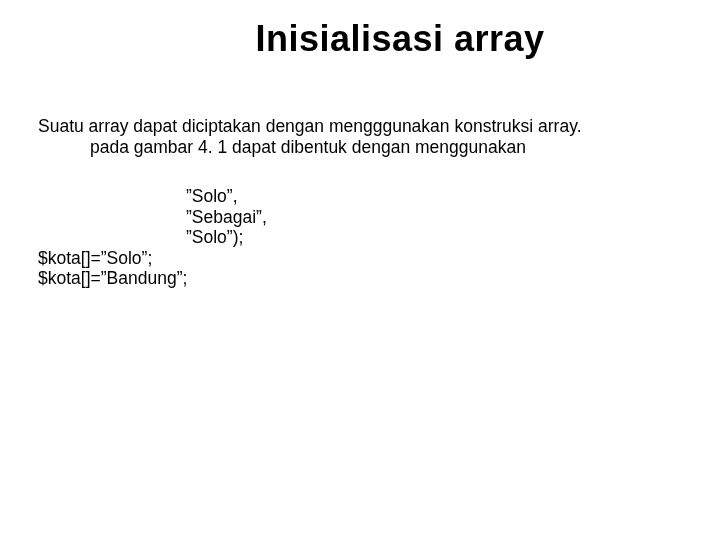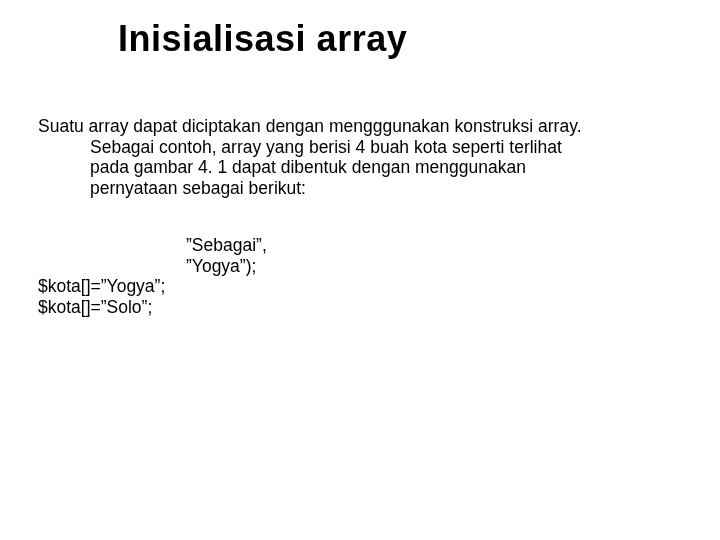--- a/index.html
+++ b/index.html
@@ -12,59 +12,59 @@
     overflow: hidden;
   }
   .slide {
     width: 100%;
     height: 100%;
     padding: 18px 38px 0 38px;
   }
   .title {
     font-size: 36px;
     font-weight: bold;
+    text-align: center;
     margin-left: 80px;
     margin-bottom: 56px;
     letter-spacing: 0.5px;
   }
   .body {
     font-size: 17.5px;
     line-height: 1.18;
   }
   .para {
-    margin-bottom: 16px;
+    margin-bottom: 8px;
   }
   .indent {
     padding-left: 52px;
     display: block;
   }
   .code-indent {
     padding-left: 148px;
     display: block;
   }
 </style>
 </head>
 <body>
 
 <div class="slide">
   <h1 class="title">Inisialisasi array</h1>
 
   <div class="body">
     <div class="para">
       <span>Suatu array dapat diciptakan dengan mengggunakan konstruksi array.</span><br>
-      <span class="indent">Sebagai contoh, array yang berisi 4 buah kota seperti terlihat</span>
       <span class="indent">pada gambar 4. 1 dapat dibentuk dengan menggunakan</span>
-      <span class="indent">pernyataan sebagai berikut:</span>
     </div>
 
     <div>
       <br>
+      <span class="code-indent">”Solo”,</span>
       <span class="code-indent">”Sebagai”,</span>
-      <span class="code-indent">”Yogya”);</span>
+      <span class="code-indent">”Solo”);</span>
     </div>
 
 
     <div>
-      <div>$kota[]=”Yogya”;</div>
       <div>$kota[]=”Solo”;</div>
+      <div>$kota[]=”Bandung”;</div>
     </div>
   </div>
 </div>
 
 </body></html>

